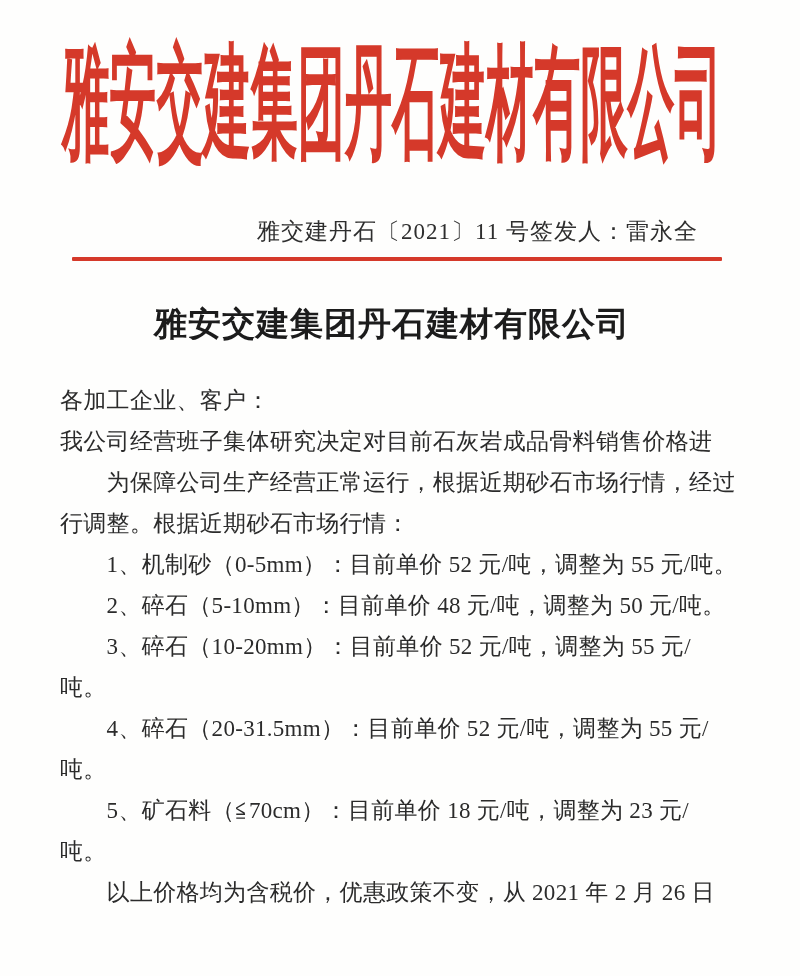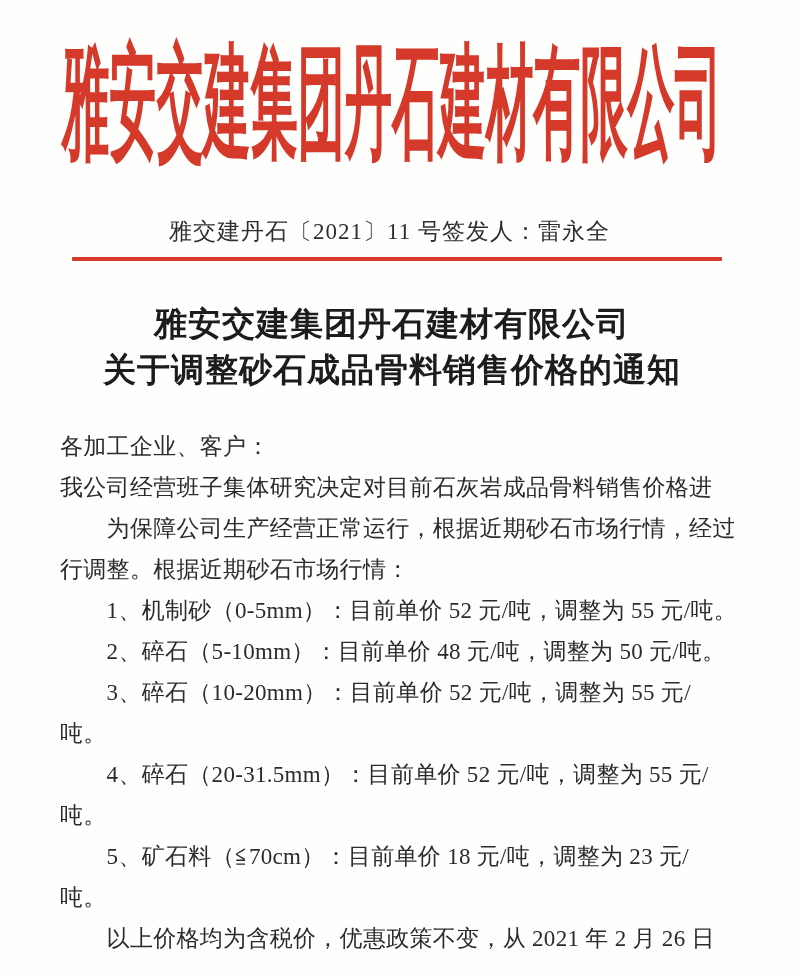--- a/index.html
+++ b/index.html
@@ -38,21 +38,21 @@
     white-space: nowrap;
     letter-spacing: 0px;
     transform: scaleX(0.38);
     transform-origin: center center;
     line-height: 136px;
   }
   
   .docmeta {
     margin-top: 44px;
     display: flex;
-    justify-content: center;
+    justify-content: flex-end;
     align-items: baseline;
     font-size: 23px;
     color: #2e2e2e;
     letter-spacing: 1px;
   }
   .docmeta .doc-number { padding-left: 21px; }
   .docmeta .issuer { padding-right: 26px; }
   .redline {
     margin-top: 10px;
     margin-left: 12px;
@@ -95,21 +95,20 @@
 
     <div class="docmeta">
       <span class="doc-number">雅交建丹石〔2021〕11 号</span>
       <span class="issuer">签发人：雷永全</span>
     </div>
 
     <div class="redline"></div>
 
     <div class="heading">
       <div>雅安交建集团丹石建材有限公司</div>
-      <div>关于调整砂石成品骨料销售价格的通知</div>
     </div>
 
     <div class="body-text">
       <div class="line">各加工企业、客户：</div>
       <div class="line">我公司经营班子集体研究决定对目前石灰岩成品骨料销售价格进</div>
       <div class="line">　　为保障公司生产经营正常运行，根据近期砂石市场行情，经过</div>
       <div class="line">行调整。根据近期砂石市场行情：</div>
       <div class="line">　　1、机制砂（0-5mm）：目前单价 52 元/吨，调整为 55 元/吨。</div>
       <div class="line">　　2、碎石（5-10mm）：目前单价 48 元/吨，调整为 50 元/吨。</div>
       <div class="line">　　3、碎石（10-20mm）：目前单价 52 元/吨，调整为 55 元/</div>

